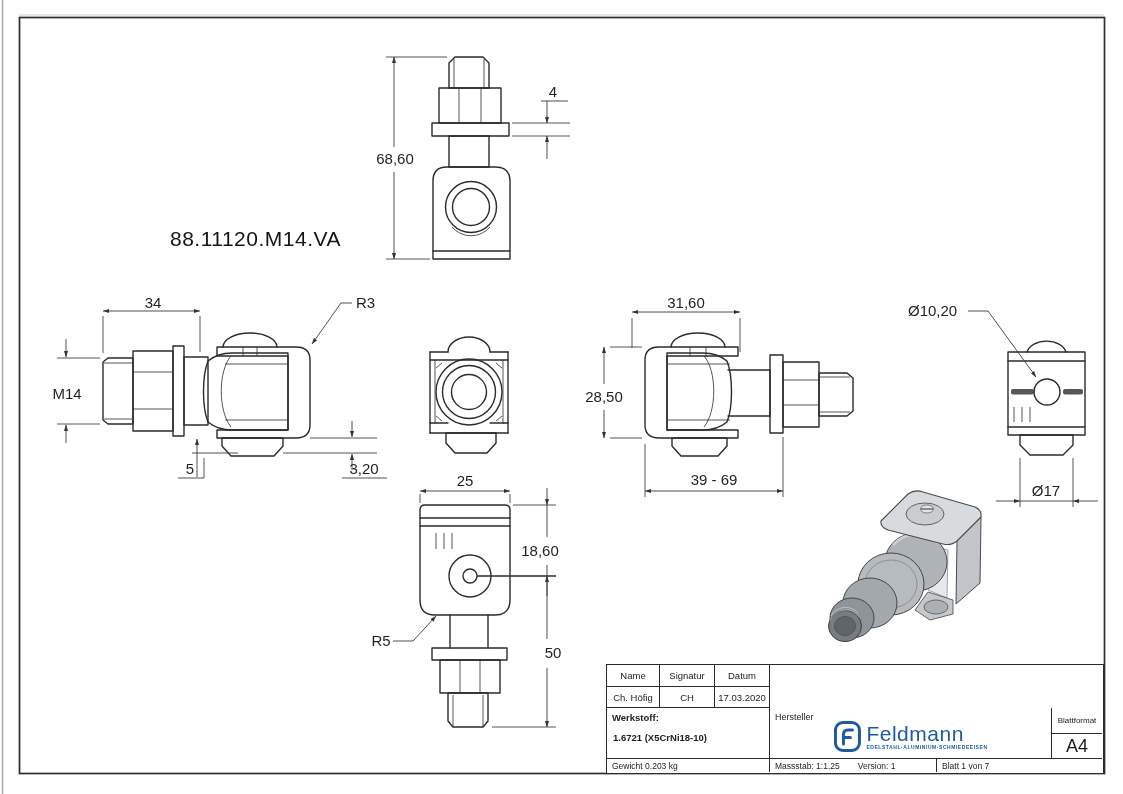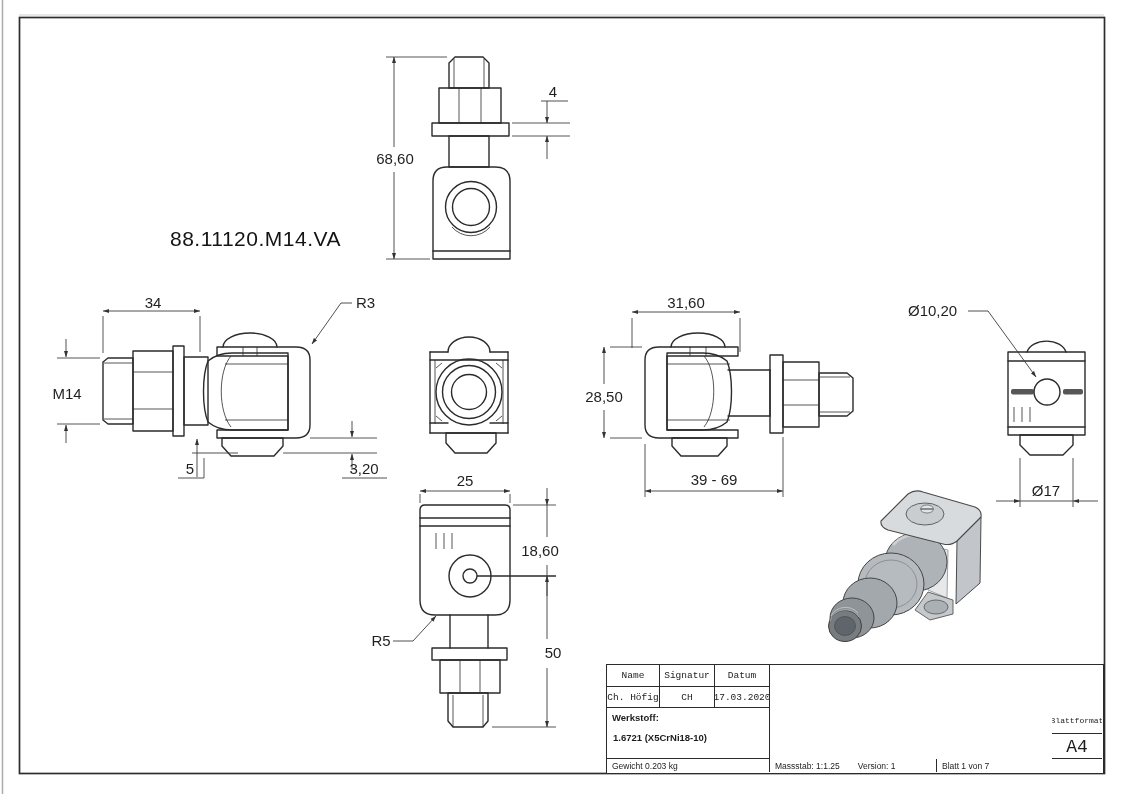--- a/index.html
+++ b/index.html
@@ -10,21 +10,21 @@
   .tn{fill:none;stroke:#2b2b2b;stroke-width:0.8;}
   .dm{fill:none;stroke:#3c3c3c;stroke-width:0.9;}
   .dt{font:15px "Liberation Sans",sans-serif;fill:#1f1f1f;}
   .pn{font:21px "Liberation Sans",sans-serif;fill:#141414;letter-spacing:.5px;}
   .frame{fill:none;stroke:#2d2d2d;stroke-width:1.7;}
   
   .tb{position:absolute;left:606px;top:664px;width:498px;height:110px;border:1.5px solid #2b2b2b;
       background:#fff;box-sizing:border-box;color:#1c1c1c;}
   .cell{position:absolute;box-sizing:border-box;overflow:hidden;}
   .b-r{border-right:1px solid #2b2b2b;} .b-b{border-bottom:1px solid #2b2b2b;}
-  .ctr{display:flex;align-items:center;justify-content:center;font-family:Liberation Mono, monospace;}
+  .ctr{display:flex;align-items:center;justify-content:center;}
   .f9{font-size:9.5px;}
   .lbl-sm{position:absolute;left:5px;top:4px;font-size:9px;}
   .artnum{position:absolute;left:7px;top:19px;font-size:16.5px;letter-spacing:.9px;}
   .oberfl{position:absolute;right:8px;top:5px;font-size:9.5px;display:flex;gap:9px;white-space:nowrap;}
   .werkval{position:absolute;left:6px;top:24px;font-size:9.5px;white-space:nowrap;}
   .row4{display:flex;align-items:center;padding-left:5px;font-size:8.5px;white-space:nowrap;}
   .massgap{display:flex;gap:18px;}
   
   .logo-wrap{position:absolute;left:50%;top:13px;transform:translateX(-50%);
              display:flex;align-items:center;gap:6px;color:var(--logo-c,#1d5b9c);}
@@ -281,20 +281,34 @@
 
   <div class="cell b-r b-b ctr f9" style="left:0;top:22px;width:53px;height:21px;">Ch. Höfig</div>
   <div class="cell b-r b-b ctr f9" style="left:53px;top:22px;width:55px;height:21px;">CH</div>
   <div class="cell b-r b-b ctr f9" style="left:108px;top:22px;width:55px;height:21px;">17.03.2020</div>
 
   <div class="cell b-r b-b" style="left:0;top:43px;width:163px;height:51px;font-weight:bold;">
     <span class="lbl-sm" style="font-size:9.5px;">Werkstoff:</span>
     <span class="werkval">1.6721 (X5CrNi18-10)</span>
   </div>
 
+  <div class="cell b-r b-b" style="left:163px;top:43px;width:282px;height:51px;">
+    <span class="lbl-sm">Hersteller</span>
+    <div class="logo-wrap">
+      <svg width="27" height="31" viewBox="0 0 27 31">
+        <rect x="1.5" y="1.5" width="24" height="28" rx="7.5" fill="none" stroke="currentColor" stroke-width="3"></rect>
+        <path d="M9.5,23 V13.5 Q9.5,9 14,9 H18.5" fill="none" stroke="currentColor" stroke-width="3" stroke-linecap="round"></path>
+        <path d="M9.5,16.5 H16.5" fill="none" stroke="currentColor" stroke-width="3" stroke-linecap="round"></path>
+      </svg>
+      <span class="logo-texts">
+        <span class="logo-brand">Feldmann</span>
+        <span class="logo-tag">EDELSTAHL·ALUMINIUM·SCHMIEDEEISEN</span>
+      </span>
+    </div>
+  </div>
 
   <div class="cell b-b" style="left:445px;top:43px;width:50px;height:51px;">
     <div class="ctr b-b" style="height:25px;font-size:8px;">Blattformat</div>
     <div class="ctr" style="height:25px;font-size:18px;">A4</div>
   </div>
 
   <div class="cell b-r row4" style="left:0;top:94px;width:163px;height:13px;">Gewicht 0.203 kg</div>
   <div class="cell b-r row4 massgap" style="left:163px;top:94px;width:167px;height:13px;">
     <span>Massstab: 1:1.25</span>
     <span>Version: 1</span>

